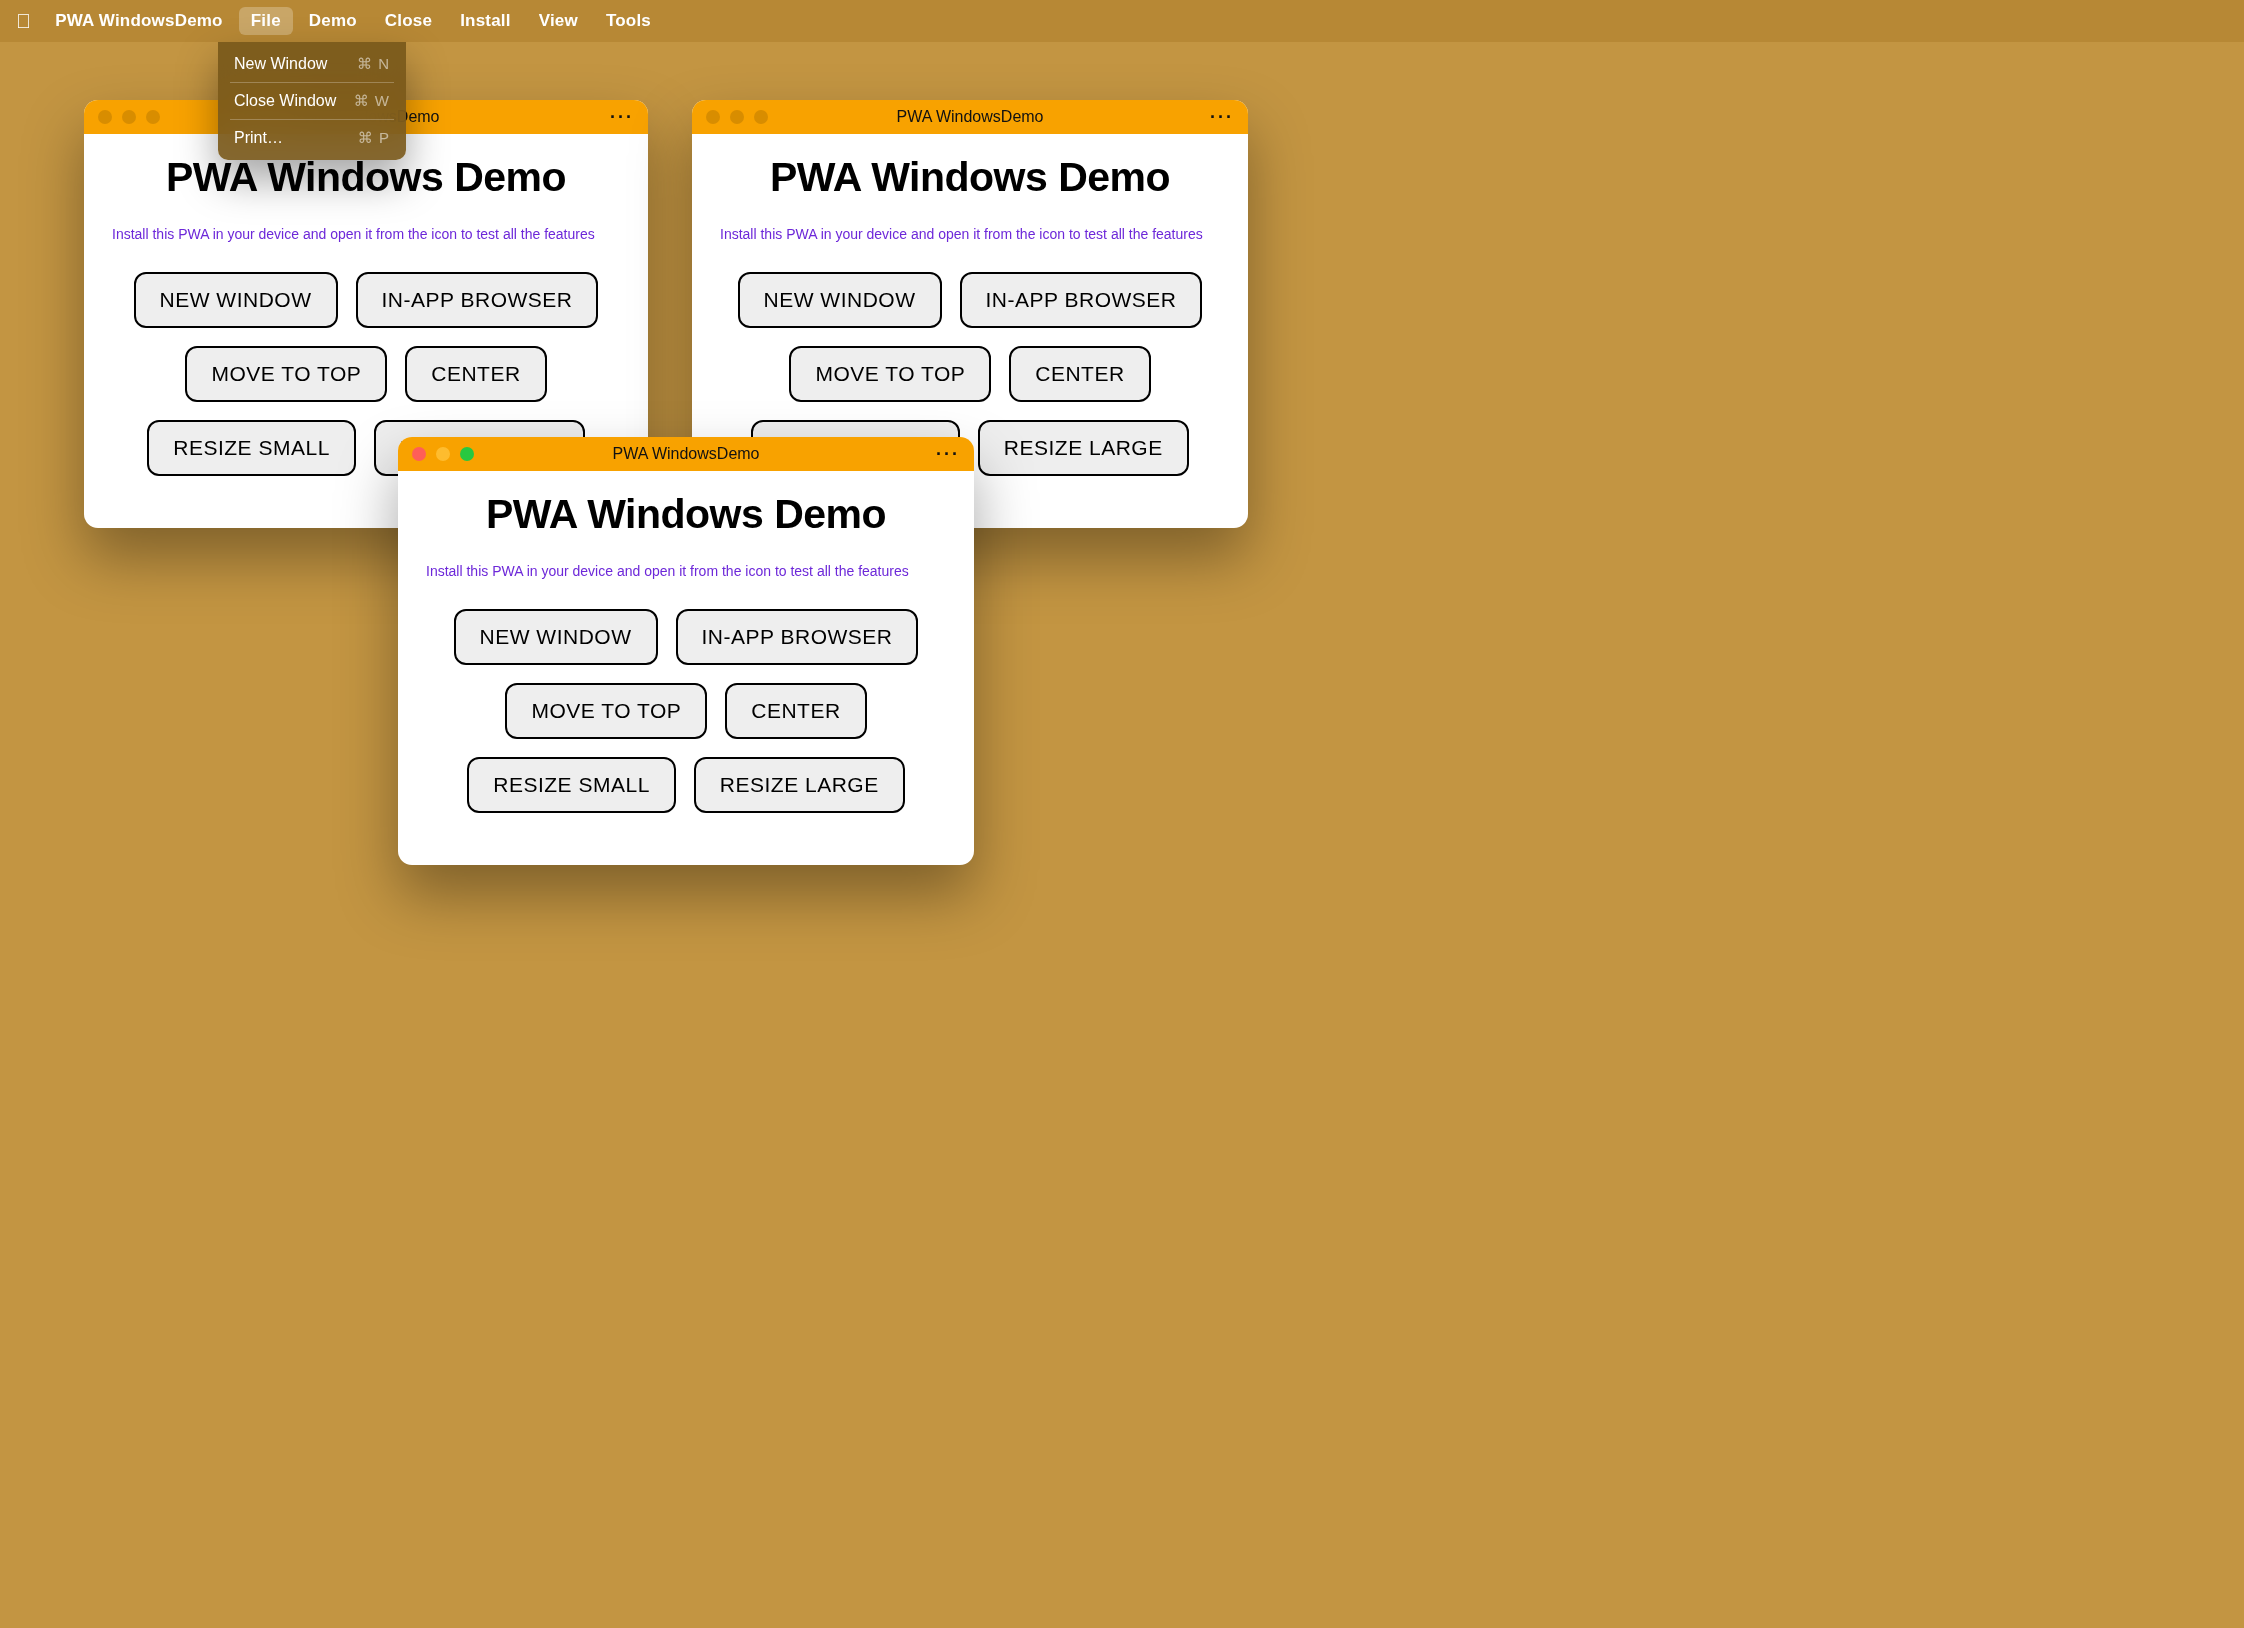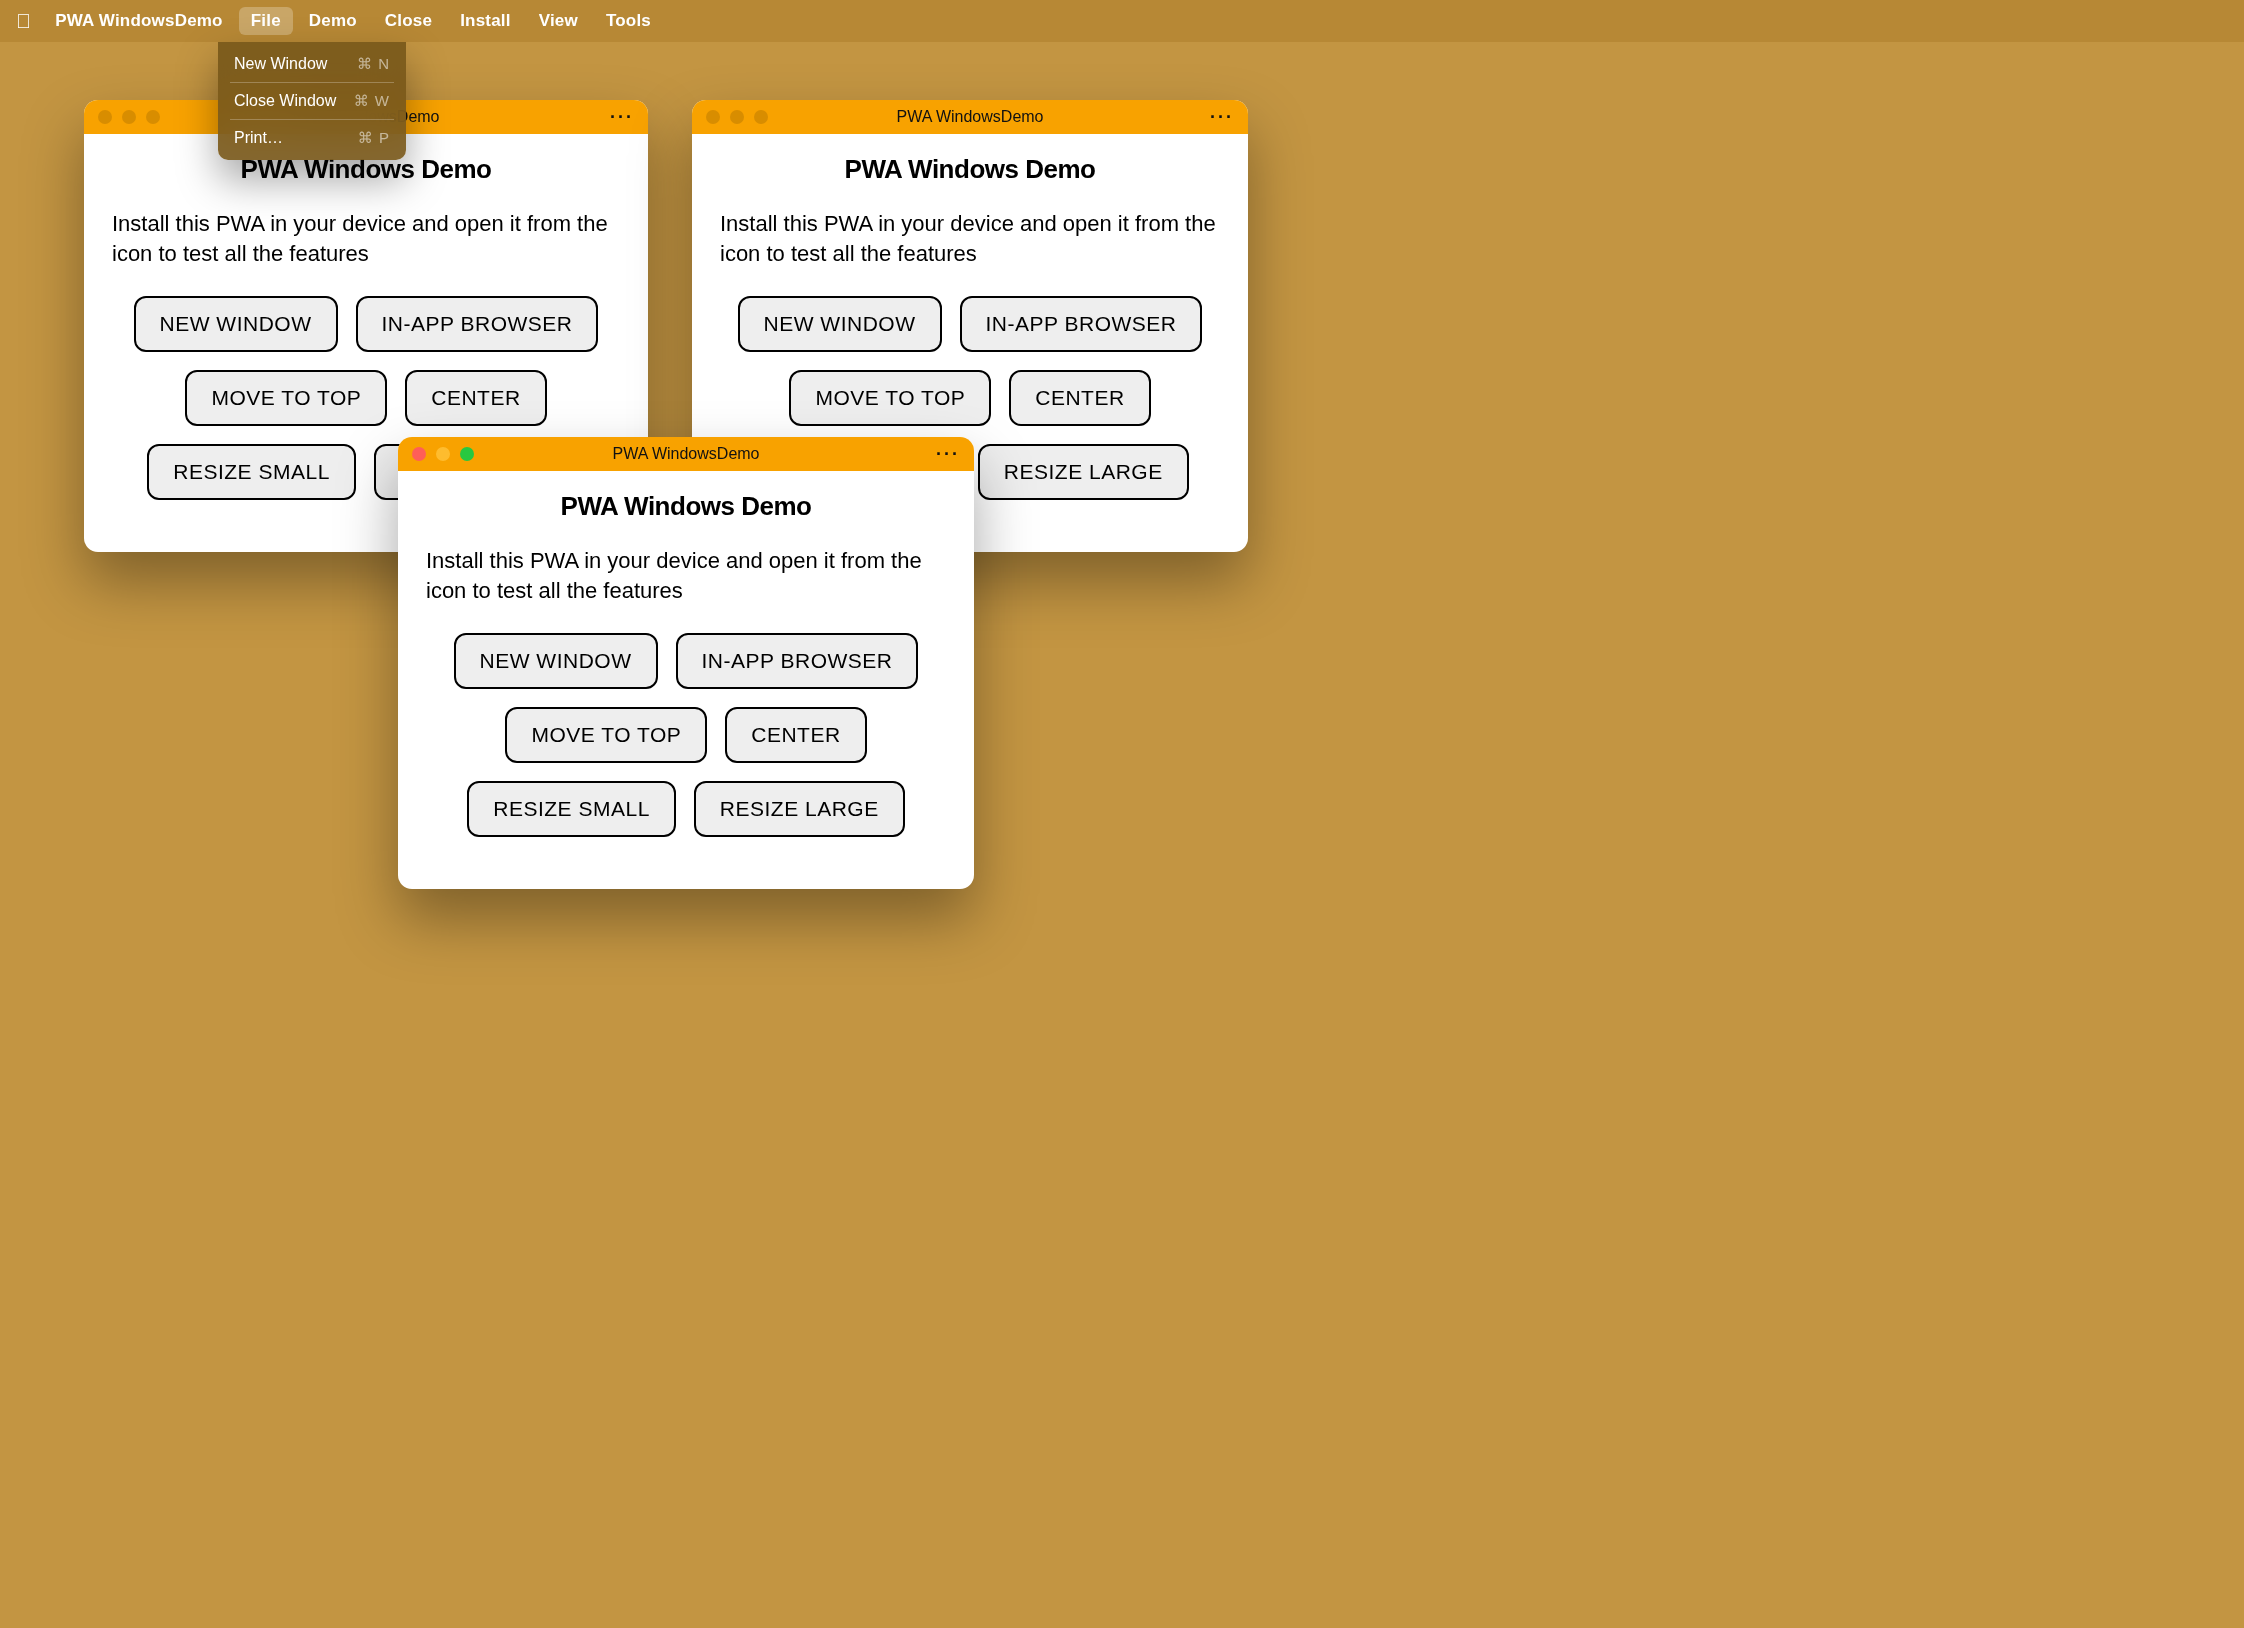--- a/index.html
+++ b/index.html
@@ -93,30 +93,30 @@
     margin-left: auto;
     font-size: 18px;
     font-weight: 700;
     letter-spacing: 2px;
     color: #111;
   }
 
   .wincontent { padding: 20px 28px 34px; }
   .heading {
     text-align: center;
-    font-size: 26px;
+    font-size: 41px;
     font-weight: 800;
     letter-spacing: -0.5px;
     color: #000;
     margin-bottom: 24px;
   }
   .desc {
-    font-size: 22px;
+    font-size: 14px;
     line-height: 1.35;
-    color: #000000;
+    color: #6d28d9;
     margin-bottom: 28px;
     margin-top: 24px;
   }
   .btnrow {
     display: flex;
     justify-content: center;
     gap: 18px;
     margin-bottom: 18px;
     flex-wrap: wrap;
   }

